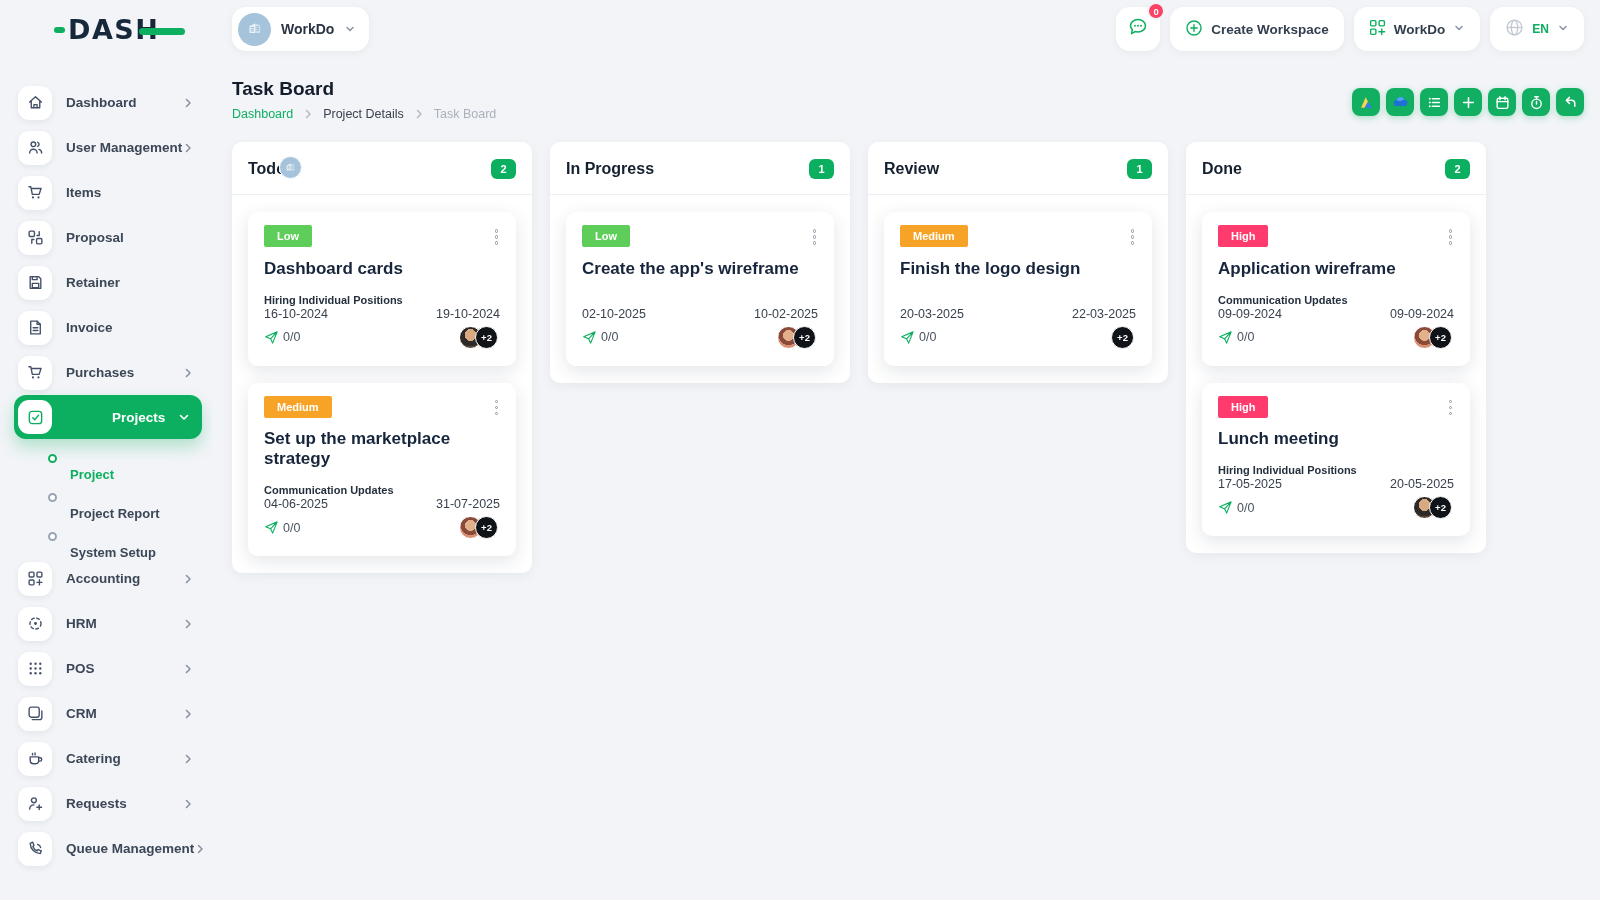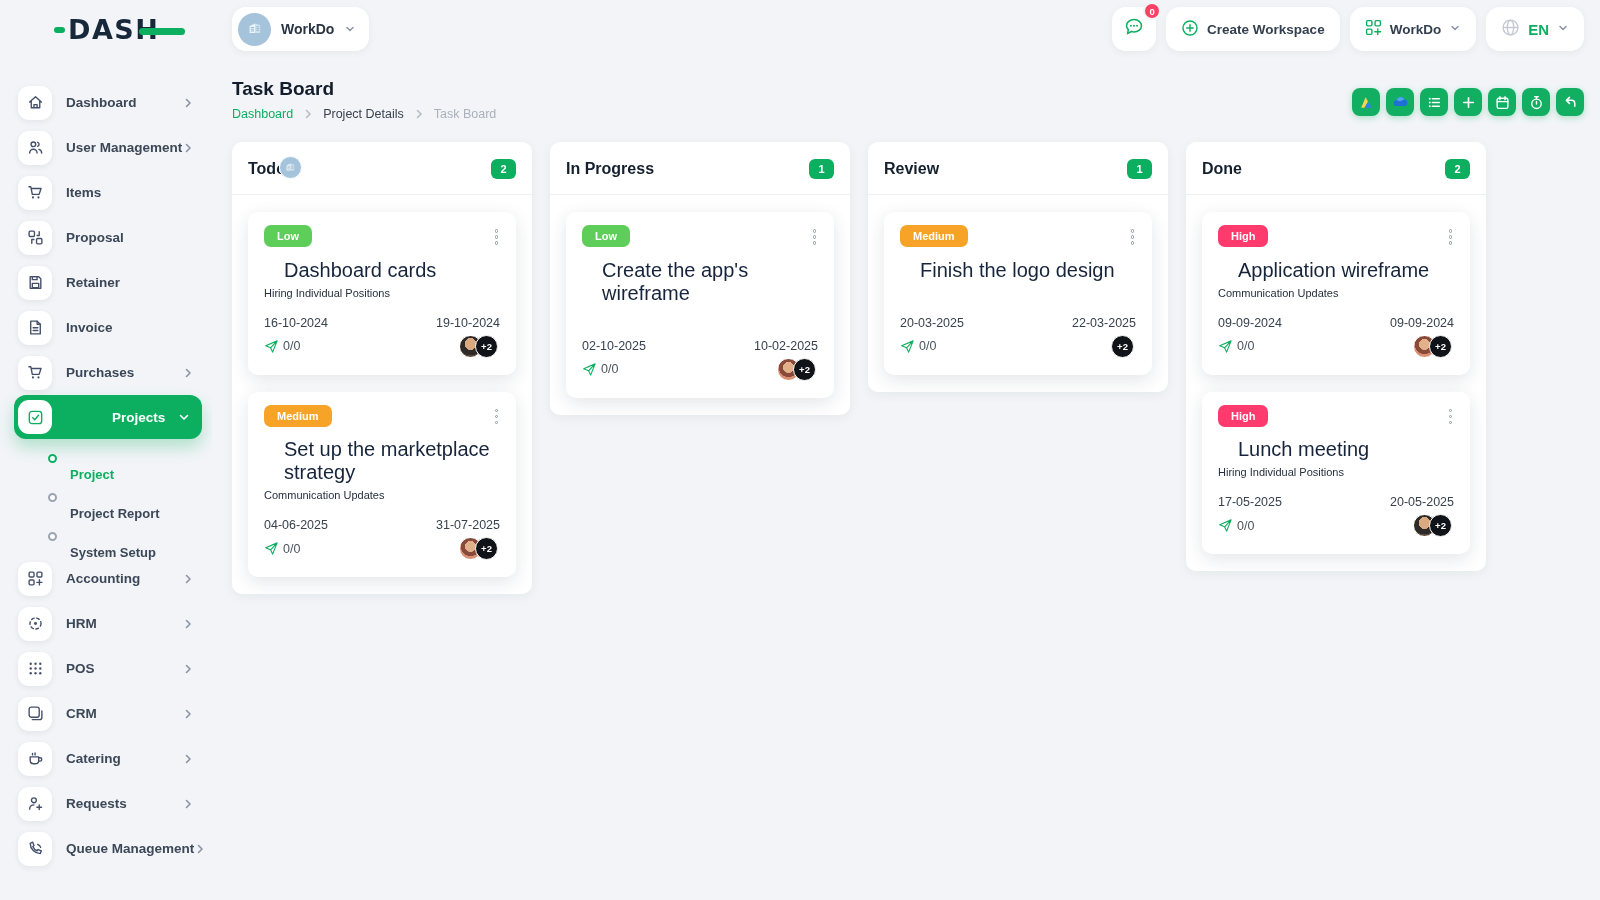--- a/index.html
+++ b/index.html
@@ -36,21 +36,21 @@
           display:flex; align-items:center; cursor:pointer; }
   .ws-pill { position:absolute; left:232px; top:7px; height:44px; padding:0 13px 0 6px; gap:10px; }
   .ws-avatar { width:33px; height:33px; border-radius:50%; background:#a5c3da; }
   .ws-name { font-size:14px; font-weight:700; color:#2a3443; }
   .top-right { position:absolute; right:16px; top:7px; display:flex; gap:10px; }
   .chat-pill { width:44px; height:44px; justify-content:center; position:relative; }
   .chat-badge { position:absolute; top:-5px; right:-5px; min-width:18px; height:18px; border-radius:50%;
                 background:#fb4265; color:#fff; font-size:9.5px; font-weight:700; border:2.5px solid #f2f4f7;
                 display:flex; align-items:center; justify-content:center; }
   .txt-pill { height:44px; padding:0 15px; gap:8px; font-size:13.5px; font-weight:700; color:#333f4e; }
-  .lang-label { color:#0CAF60; font-weight:700; font-size:15px; }
+  .lang-label { color:#0CAF60; font-weight:700; font-size:12px; }
 
   
   .page-title { position:absolute; left:232px; top:78px; font-size:19px; font-weight:800; color:#121c2b; }
   .breadcrumb { position:absolute; left:232px; top:107px; display:flex; align-items:center; gap:9px; font-size:12.5px; }
   .crumb { font-weight:500; }
   .crumb.c0 { color:#0CAF60; cursor:pointer; }
   .crumb.c1 { color:#39424f; cursor:pointer; }
   .crumb.c2 { color:#aab1bc; }
   .crumb-sep { color:#b6bcc6; display:flex; }
 
@@ -63,26 +63,26 @@
   .column { width:300px; background:#fff; border-radius:10px; box-shadow:0 3px 12px rgba(20,30,60,.05);
             padding-bottom:17px; align-self:flex-start; }
   .col-head { display:flex; justify-content:space-between; align-items:center; padding:17px 16px 15px;
               border-bottom:1px solid #edeff2; }
   .col-title { font-size:16px; font-weight:800; color:#15202e; }
   .col-badge { min-width:25px; height:20px; border-radius:6px; background:#0CAF60; color:#fff; font-size:11px;
                font-weight:700; display:flex; align-items:center; justify-content:center; padding:0 7px; }
   .cards { padding:17px 16px 0; display:flex; flex-direction:column; gap:17px; }
   .card { background:#fff; border-radius:10px; box-shadow:0 5px 18px rgba(25,39,62,.12); padding:13px 16px 15px; cursor:pointer; }
   .card-top { display:flex; justify-content:space-between; align-items:flex-start; }
-  .prio { color:#fff; font-size:11px; font-weight:700; padding:5px 13px; border-radius:7px; }
+  .prio { color:#fff; font-size:11px; font-weight:700; padding:5px 13px; border-radius:2px; }
   .dots { display:flex; flex-direction:column; gap:2.5px; padding:4px 2px; cursor:pointer; }
   .dots i { width:3.5px; height:3.5px; border:1px solid #8d96a4; border-radius:50%; }
-  .card-title { margin-top:10px; font-size:20px; font-weight:400; color:#17253c;margin-left:20px; }
-  .card-sub { margin-top:5px; font-size:11px; font-weight:400; color:#25303e; min-height:13px; }
-  .card-dates { margin-top:16px; display:flex; justify-content:space-between; font-size:12.5px; color:#38424e; }
+  .card-title { margin-top:10px; font-size:17px; font-weight:700; color:#17253c; }
+  .card-sub { margin-top:15px; font-size:11px; font-weight:700; color:#25303e; min-height:13px; }
+  .card-dates { margin-top:0; display:flex; justify-content:space-between; font-size:12.5px; color:#38424e; }
   .card-foot { margin-top:3px; display:flex; justify-content:space-between; align-items:center; height:27px;gap:14px; }
   .progress { display:flex; align-items:center; gap:4px; font-size:12.5px; color:#49535f; }
   .avatars { display:flex; padding-right:2px; }
   .avatar { width:23px; height:23px; border-radius:50%; border:1.5px solid #fff; margin-left:-7px;
             display:flex; align-items:center; justify-content:center; }
   .avatar.logo { background:#a5c3da; }
   .avatar.photo-a { background: radial-gradient(circle at 50% 38%, #d9a97f 0 35%, #2e2a28 36% 68%, #5c4a3c 69%); }
   .avatar.photo-b { background: radial-gradient(circle at 50% 40%, #e2b08a 0 33%, #8a4a3a 34% 58%, #d98f73 59%); }
   .avatar.count { background:#101317; color:#fff; font-size:9.5px; font-weight:700; }
 </style>

